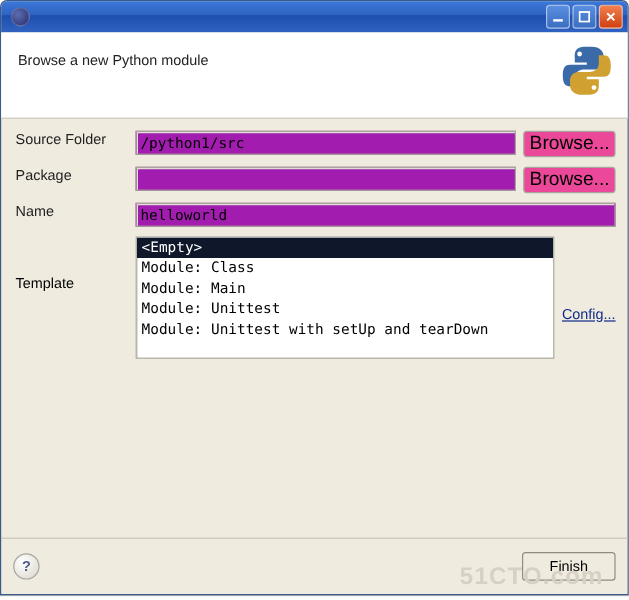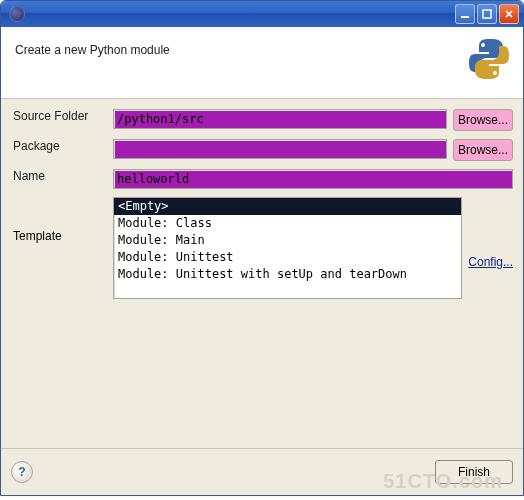--- a/index.html
+++ b/index.html
@@ -86,24 +86,24 @@
     background: #a21caf;
     padding: 1px 3px;
     font-family: "SimSun", monospace;
     font-size: 12px;
     box-shadow: inset 1px 1px 0 #e0ded4;
   }
   .row .browse {
     margin-left: 6px;
     height: 22px;
     min-width: 60px;
-    background: #f9a8d4;
+    background: #ec4899;
     border: 1px solid #a7a6a0;
     border-radius: 3px;
-    font-size: 12px;
+    font-size: 16px;
     padding: 0 4px;
     cursor: default;
   }
   .template-row {
     display: flex;
     align-items: flex-start;
     margin-top: 4px;
   }
   .template-row .lbl { width: 100px; padding-top: 32px; }
   .template-list {
@@ -199,21 +199,21 @@
         </svg>
     </div>
     <div class="win-btn close-btn">
       <svg width="10" height="10" viewBox="0 0 10 10">
           <path d="M2 2 L8 8 M8 2 L2 8" stroke="#fff" stroke-width="1.6"></path>
         </svg>
     </div>
   </div>
 
   <div class="header">
-    <div class="heading">Create a new Python module</div>
+    <div class="heading">Browse a new Python module</div>
     <svg class="python-logo" viewBox="0 0 48 48">
       <path d="M23 4 C14 4 14 9 14 12 L14 17 L24 17 L24 19 L10 19 C5 19 4 23 4 28 C4 33 5 37 10 37 L14 37 L14 30 C14 25 18 23 22 23 L31 23 C35 23 38 20 38 16 L38 12 C38 8 35 4 28 4 Z" fill="#3a6aa8"></path>
       <circle cx="18" cy="10" r="2" fill="#fff"></circle>
       <path d="M25 44 C34 44 34 39 34 36 L34 31 L24 31 L24 29 L38 29 C43 29 44 25 44 20 C44 15 43 11 38 11 L34 11 L34 18 C34 23 30 25 26 25 L17 25 C13 25 10 28 10 32 L10 36 C10 40 13 44 20 44 Z" fill="#d0a030"></path>
       <circle cx="30" cy="38" r="2" fill="#fff"></circle>
     </svg>
   </div>
 
   <div class="form">
 

